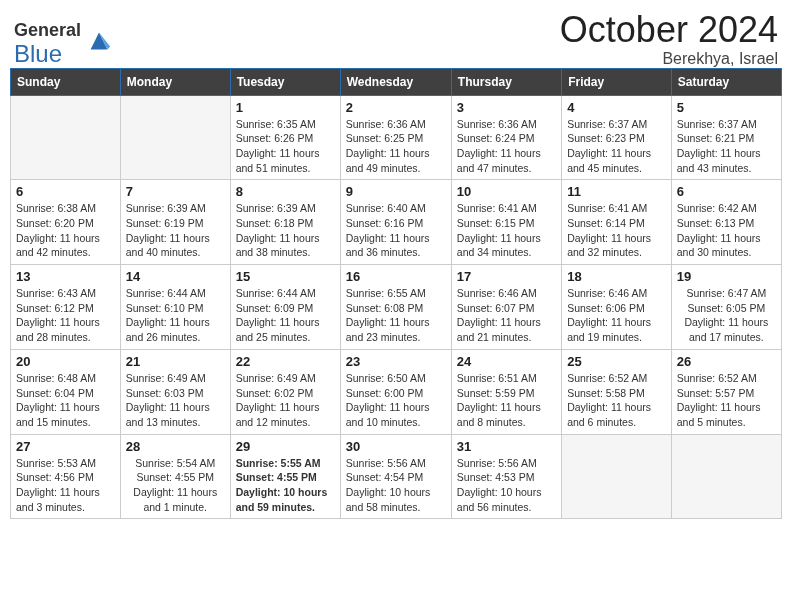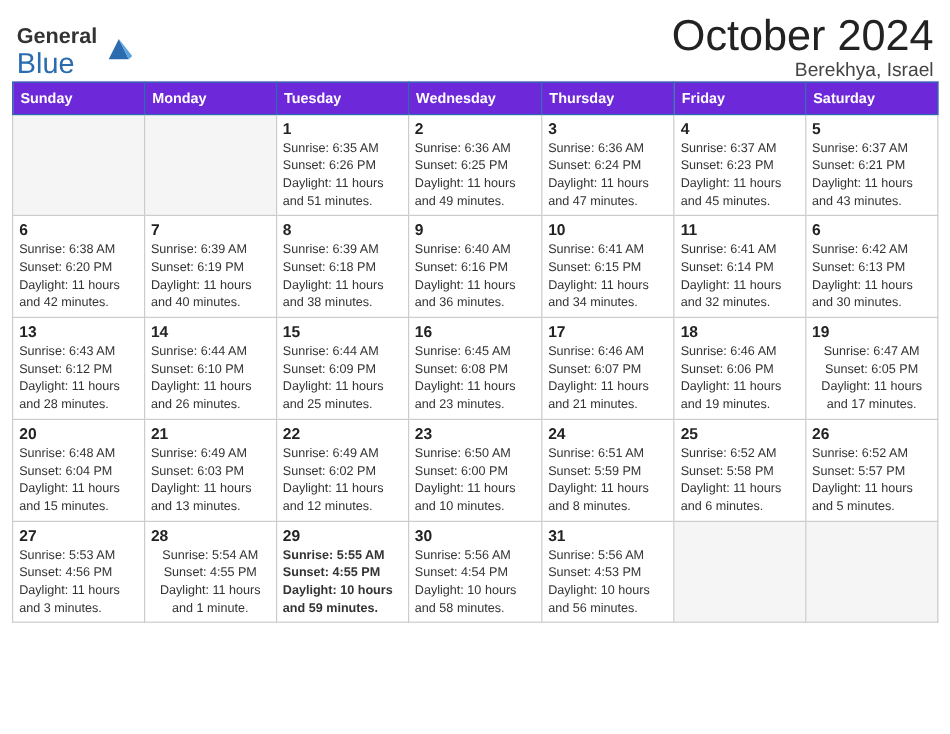--- a/index.html
+++ b/index.html
@@ -55,21 +55,21 @@
     .location {
       font-size: 16px;
       color: #444;
     }
     .calendar {
       width: 100%;
       border-collapse: collapse;
       font-size: 11px;
     }
     .calendar th {
-      background: #6d28d9;
+      background: #404040;
       color: #fff;
       text-align: left;
       padding: 6px 6px;
       font-size: 12px;
       font-weight: bold;
       border: 1px solid #2b6cb0;
     }
     .calendar td {
       border: 1px solid #ccc;
       vertical-align: top;
@@ -222,21 +222,21 @@
 Daylight: 11 hours and 26 minutes.</div>
         </td>
         <td>
           <span class="day-number">15</span>
           <div class="day-info" style="white-space: pre-line;">Sunrise: 6:44 AM
 Sunset: 6:09 PM
 Daylight: 11 hours and 25 minutes.</div>
         </td>
         <td>
           <span class="day-number">16</span>
-          <div class="day-info" style="white-space: pre-line;">Sunrise: 6:45 AM
+          <div class="day-info" style="white-space: pre-line;">Sunrise: 6:55 AM
 Sunset: 6:08 PM
 Daylight: 11 hours and 23 minutes.</div>
         </td>
         <td>
           <span class="day-number">17</span>
           <div class="day-info" style="white-space: pre-line;">Sunrise: 6:46 AM
 Sunset: 6:07 PM
 Daylight: 11 hours and 21 minutes.</div>
         </td>
         <td>

